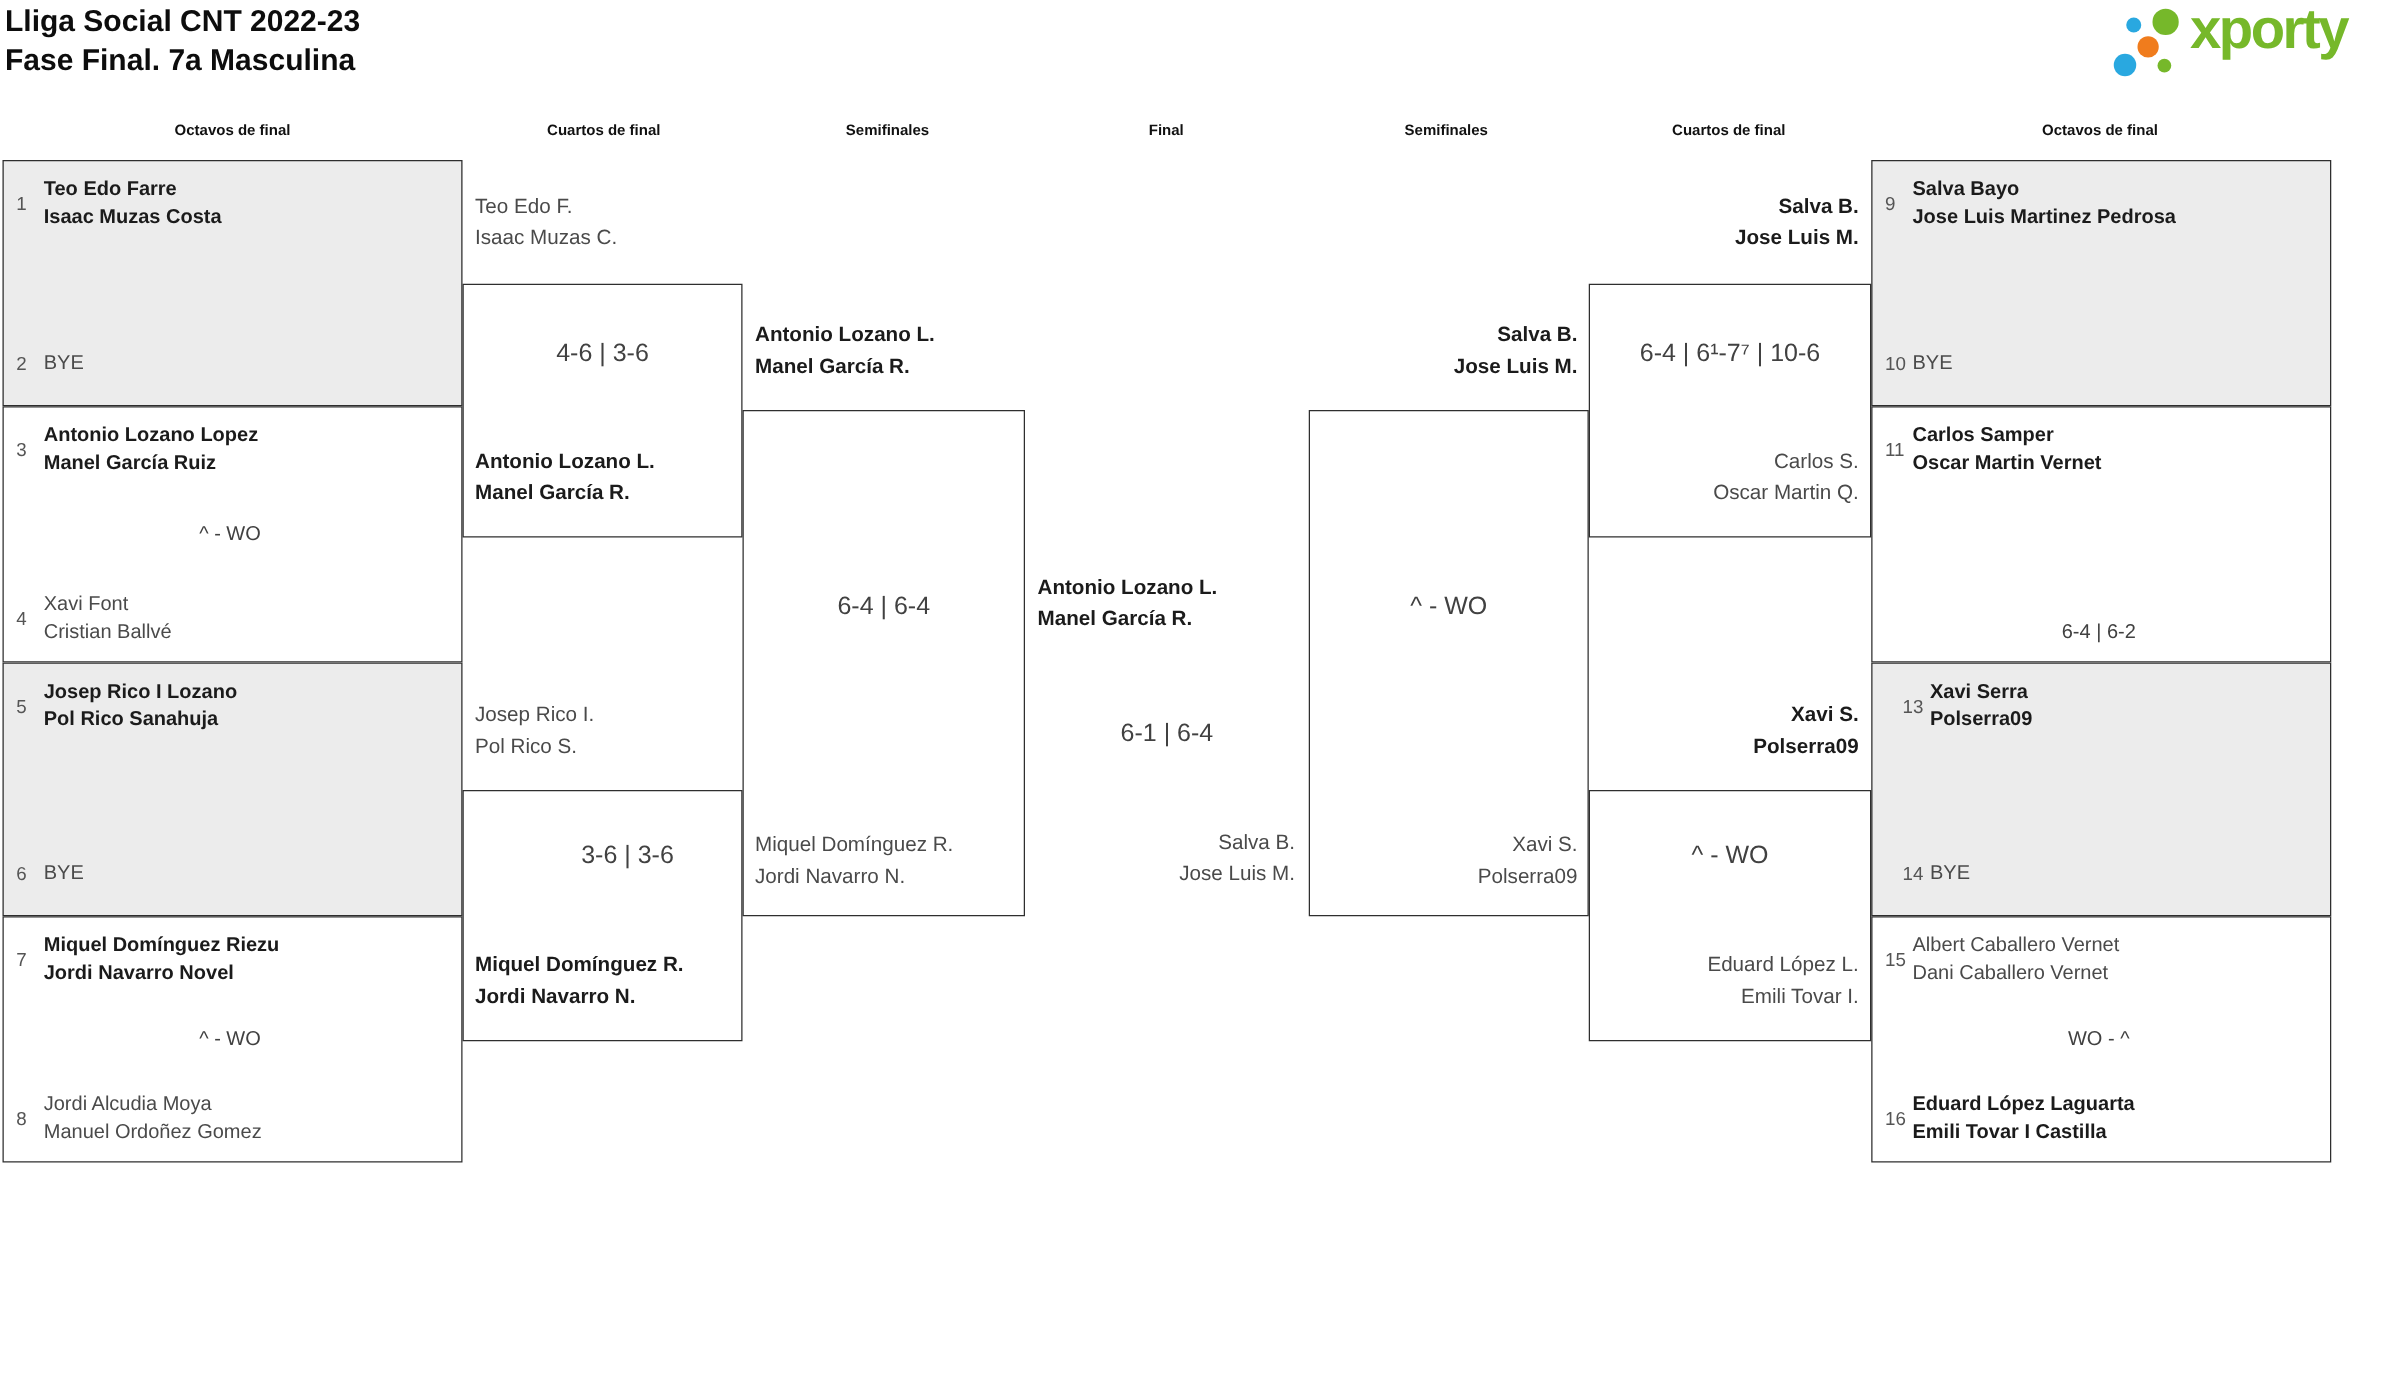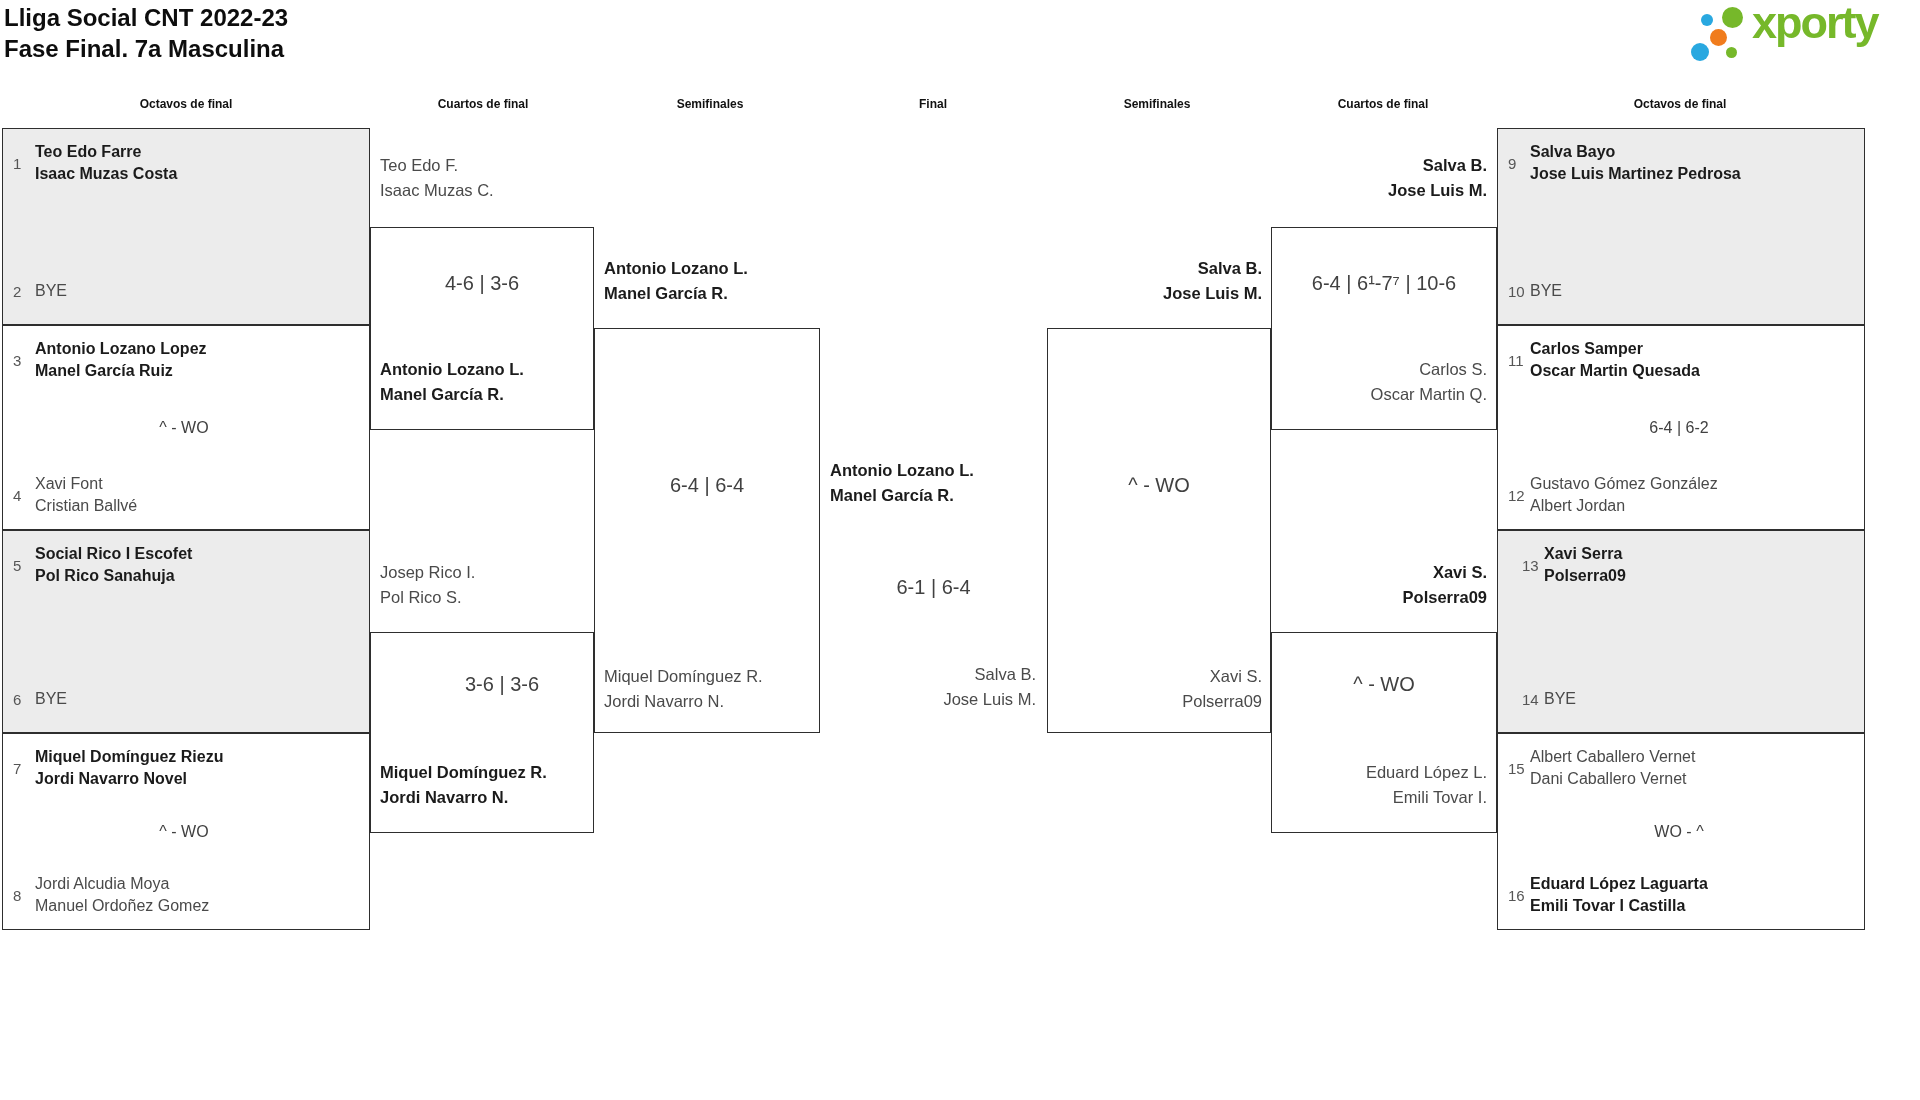--- a/index.html
+++ b/index.html
@@ -84,21 +84,21 @@
         <div>Xavi Font</div>
         <div>Cristian Ballvé</div>
       </div>
     </div>
   </div>
 
   <div class="box gray obox" style="left:2px;top:530px;width:368px;height:203px;">
     <div class="entry">
       <div class="seed">5</div>
       <div class="names bold">
-        <div>Social Rico I Escofet</div>
+        <div>Josep Rico I Lozano</div>
         <div>Pol Rico Sanahuja</div>
       </div>
     </div>
     <div class="entry">
       <div class="seed">6</div>
       <div class="names reg">BYE</div>
     </div>
   </div>
 
   <div class="box white obox wscore" style="left:2px;top:733px;width:368px;height:197px;">
@@ -131,31 +131,24 @@
       <div class="seed">10</div>
       <div class="names reg">BYE</div>
     </div>
   </div>
 
   <div class="box white obox wscore" style="left:1497px;top:325px;width:368px;height:205px;">
     <div class="entry">
       <div class="seed">11</div>
       <div class="names bold">
         <div>Carlos Samper</div>
-        <div>Oscar Martin Quesada</div>
+        <div>Oscar Martin Vernet</div>
       </div>
     </div>
     <div class="oscore">6-4 | 6-2</div>
-    <div class="entry">
-      <div class="seed">12</div>
-      <div class="names reg">
-        <div>Gustavo Gómez González</div>
-        <div>Albert Jordan</div>
-      </div>
-    </div>
   </div>
 
   <div class="box gray obox" style="left:1497px;top:530px;width:368px;height:203px;padding-left:20px;">
     <div class="entry">
       <div class="seed">13</div>
       <div class="names bold">
         <div>Xavi Serra</div>
         <div>Polserra09</div>
       </div>
     </div>

